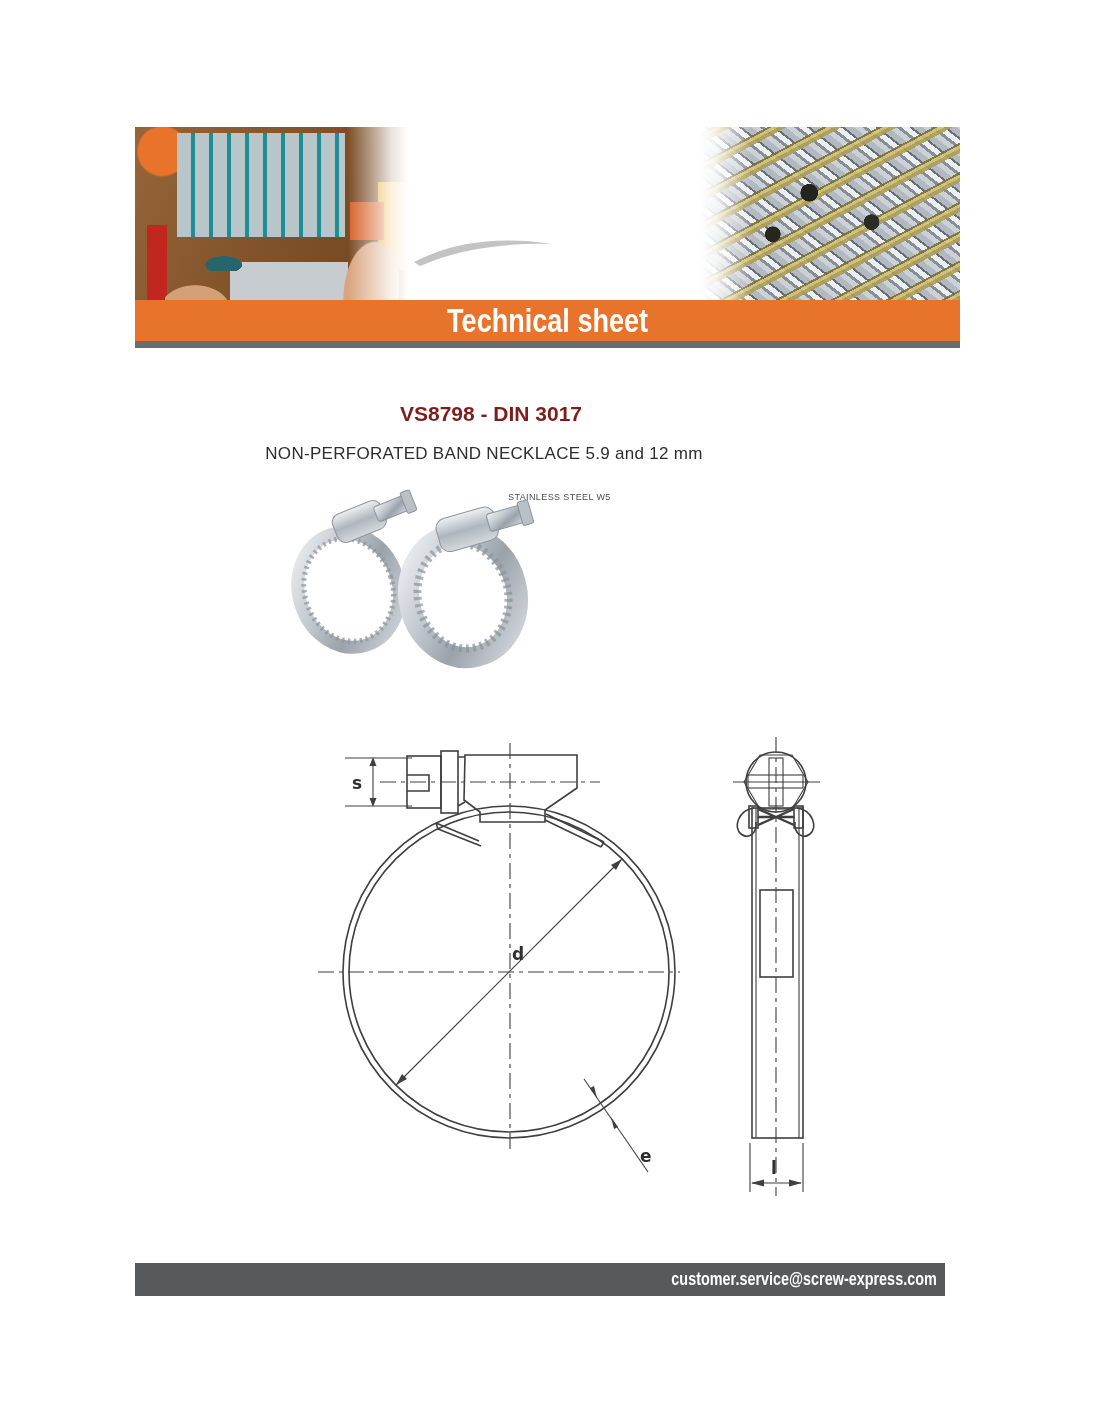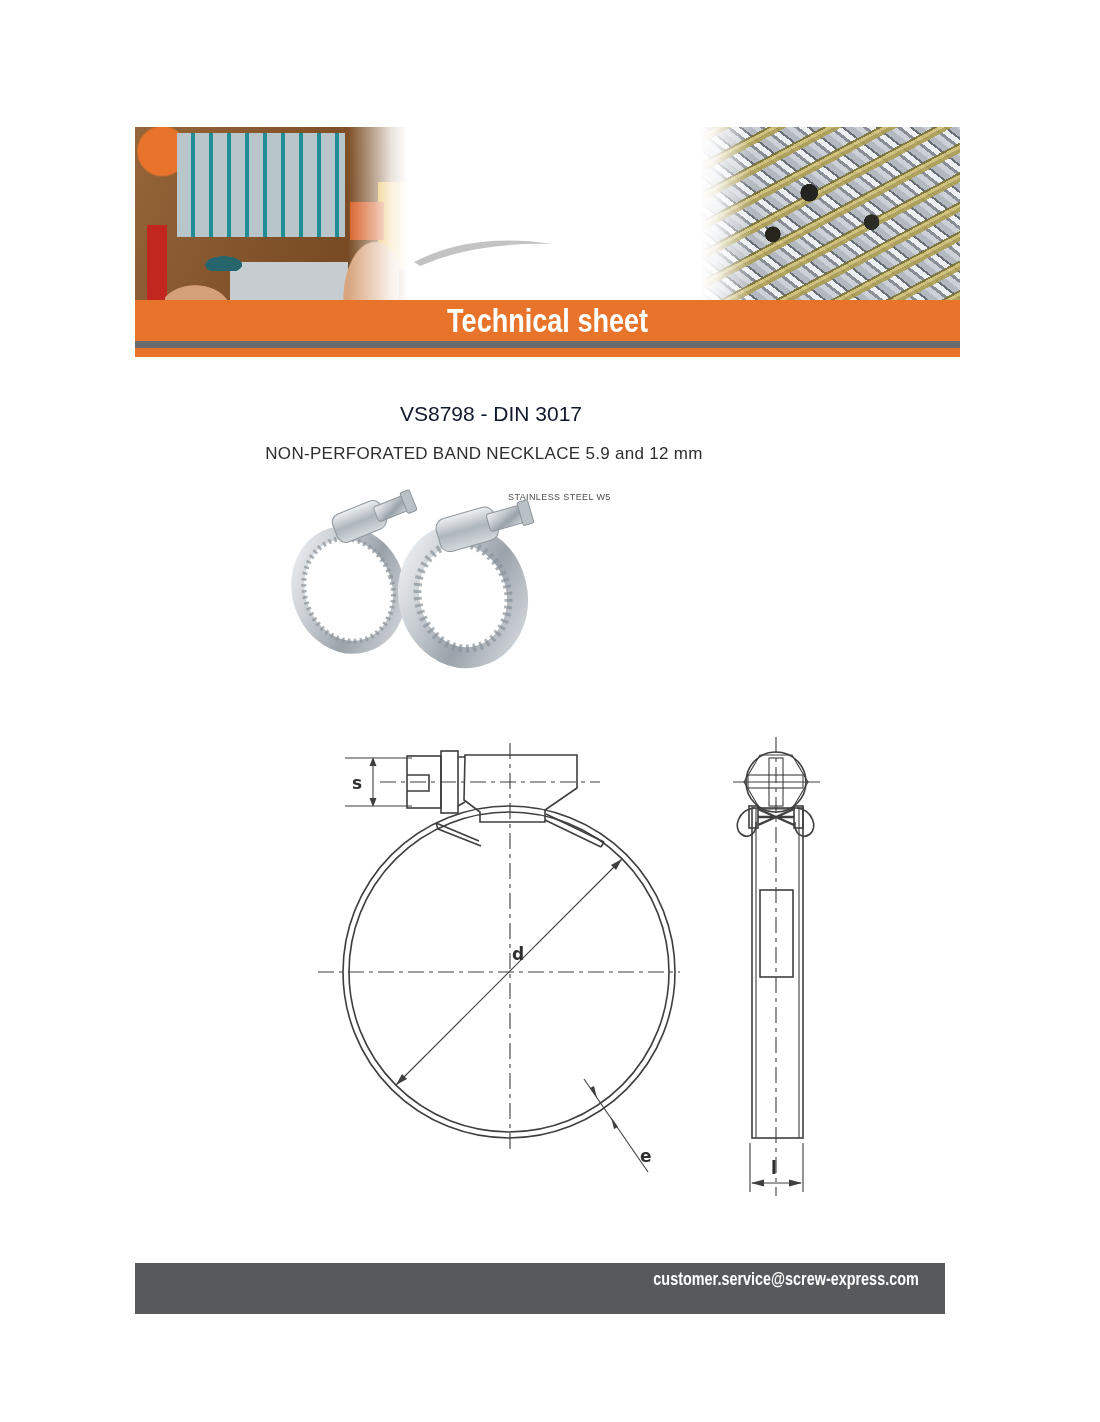--- a/index.html
+++ b/index.html
@@ -74,35 +74,35 @@
       repeating-linear-gradient(38deg, #ccd1d7 0 5px, #878e96 5px 8px, #eceff2 8px 13px, #676e76 13px 15px, #b3b9c0 15px 21px);
   }
 
   
   .logo-wrap { position:absolute; left:393px; top:182px; width:314px; text-align:center; white-space:nowrap; }
   .logo-part1 { font-size:44px; font-weight:bold; color:#4a4b4d; letter-spacing:-1px; }
   .logo-part2 { font-size:44px; font-weight:600; font-style:italic; color:#e8732a; letter-spacing:-1px; }
   .swoosh { position:absolute; left:412px; top:238px; }
 
   
-  .banner { position:absolute; left:135px; top:300px; width:825px; height:57px; background:#e8732a; color:#fff; text-align:center; line-height:41px; }
+  .banner { position:absolute; left:135px; top:300px; width:825px; height:41px; background:#e8732a; color:#fff; text-align:center; line-height:41px; }
   .banner .condensed { display:inline-block; transform:scaleX(.82); transform-origin:center; font-size:33px; font-weight:bold; letter-spacing:0; }
   .gray-strip { position:absolute; left:135px; top:341px; width:825px; height:7px; background:#6a6b6d; }
 
   
-  .title { position:absolute; left:0; top:402px; width:982px; text-align:center; font-size:21px; font-weight:normal; color:#0f172a; }
+  .title { position:absolute; left:0; top:402px; width:982px; text-align:center; font-size:21px; font-weight:bold; color:#7f1d1d; }
   .subtitle { position:absolute; left:0; top:444px; width:968px; text-align:center; font-size:17px; font-weight:400; color:#2e2e2e; letter-spacing:.3px; }
   .material-note { position:absolute; left:508px; top:492px; font-size:9px; color:#4f4f4f; letter-spacing:.4px; }
 
   
   .product-photo { position:absolute; left:278px; top:478px; }
   .tech-drawing { position:absolute; left:290px; top:720px; }
 
   
-  .footer-bar { position:absolute; left:135px; top:1263px; width:810px; height:51px; background:#58595b; color:#fff; text-align:right; padding-right:26px; line-height:33px; }
+  .footer-bar { position:absolute; left:135px; top:1263px; width:810px; height:33px; background:#58595b; color:#fff; text-align:right; padding-right:8px; line-height:33px; }
   .footer-bar .condensed { display:inline-block; transform:scaleX(.8); transform-origin:right center; font-size:18px; font-weight:bold; }
 
   
   .ln  { stroke:#3f3f3f; stroke-width:1.6; fill:none; }
   .lnT { stroke:#3f3f3f; stroke-width:1.1; fill:none; }
   .cl  { stroke:#3f3f3f; stroke-width:1.1; fill:none; stroke-dasharray:16 5 4 5; }
   .ar  { fill:#3f3f3f; stroke:none; }
   .lbl { font-family:"DejaVu Sans", sans-serif; font-weight:bold; font-size:17px; fill:#2f2f2f; }
 </style>
 </head>

